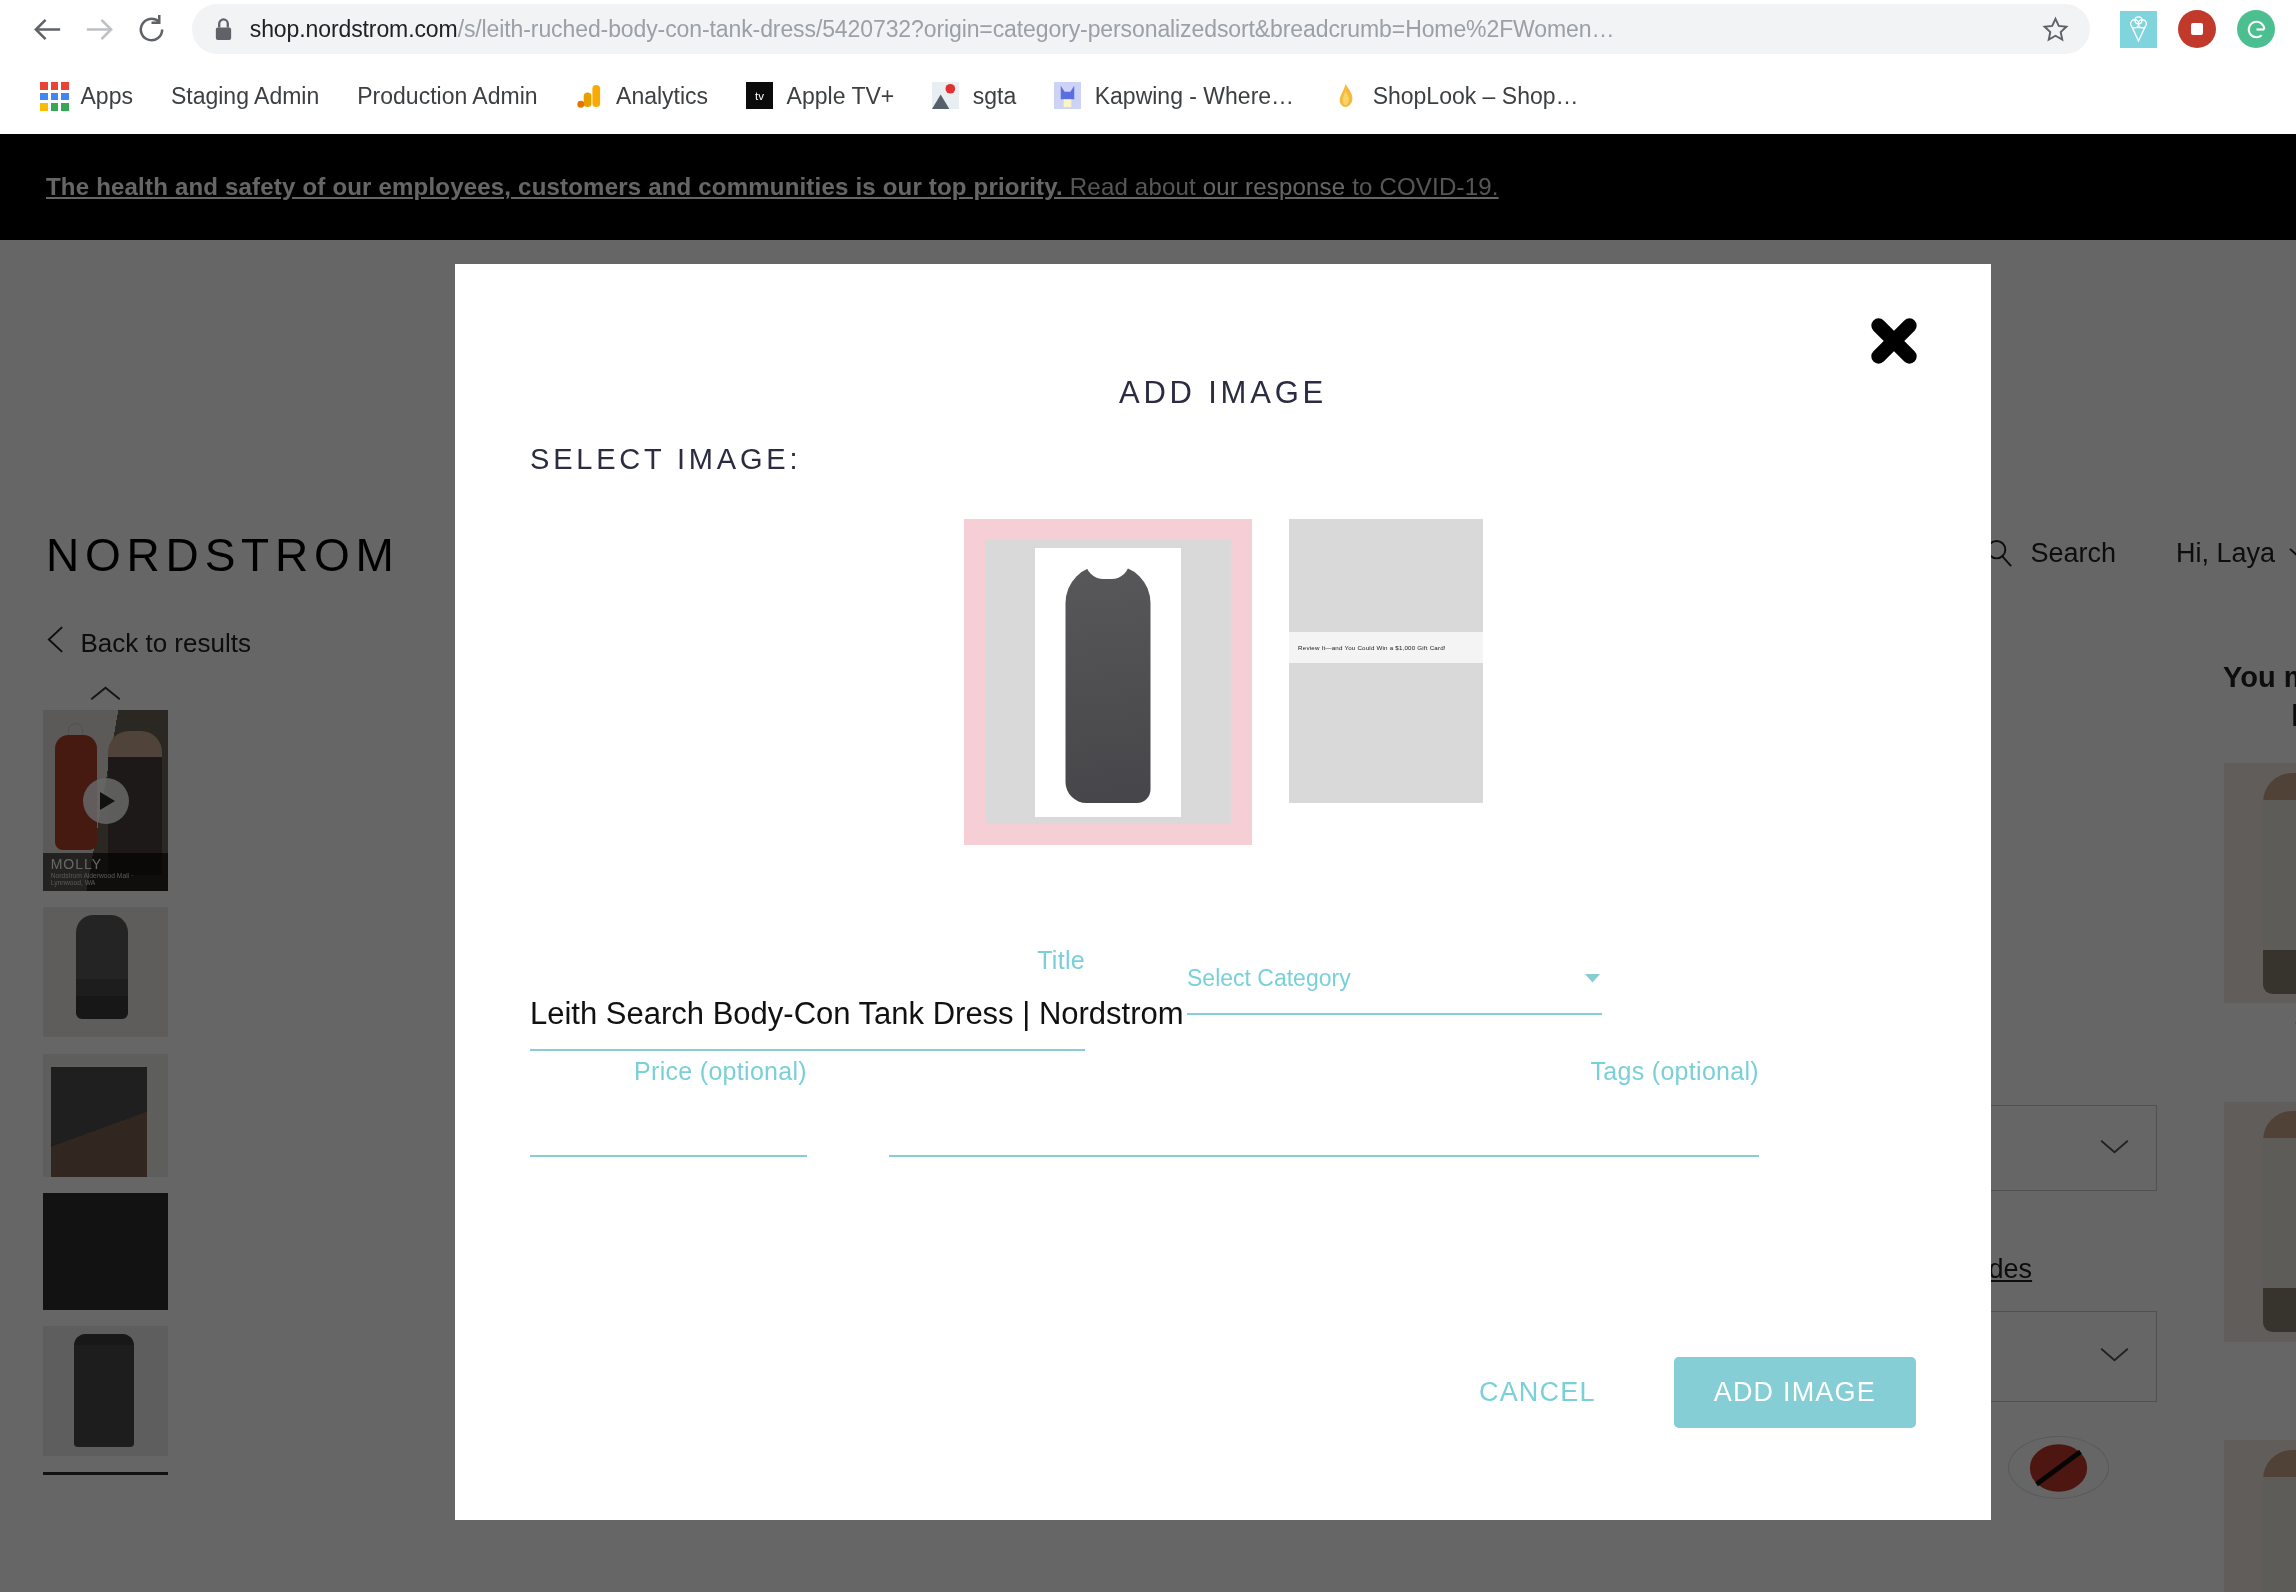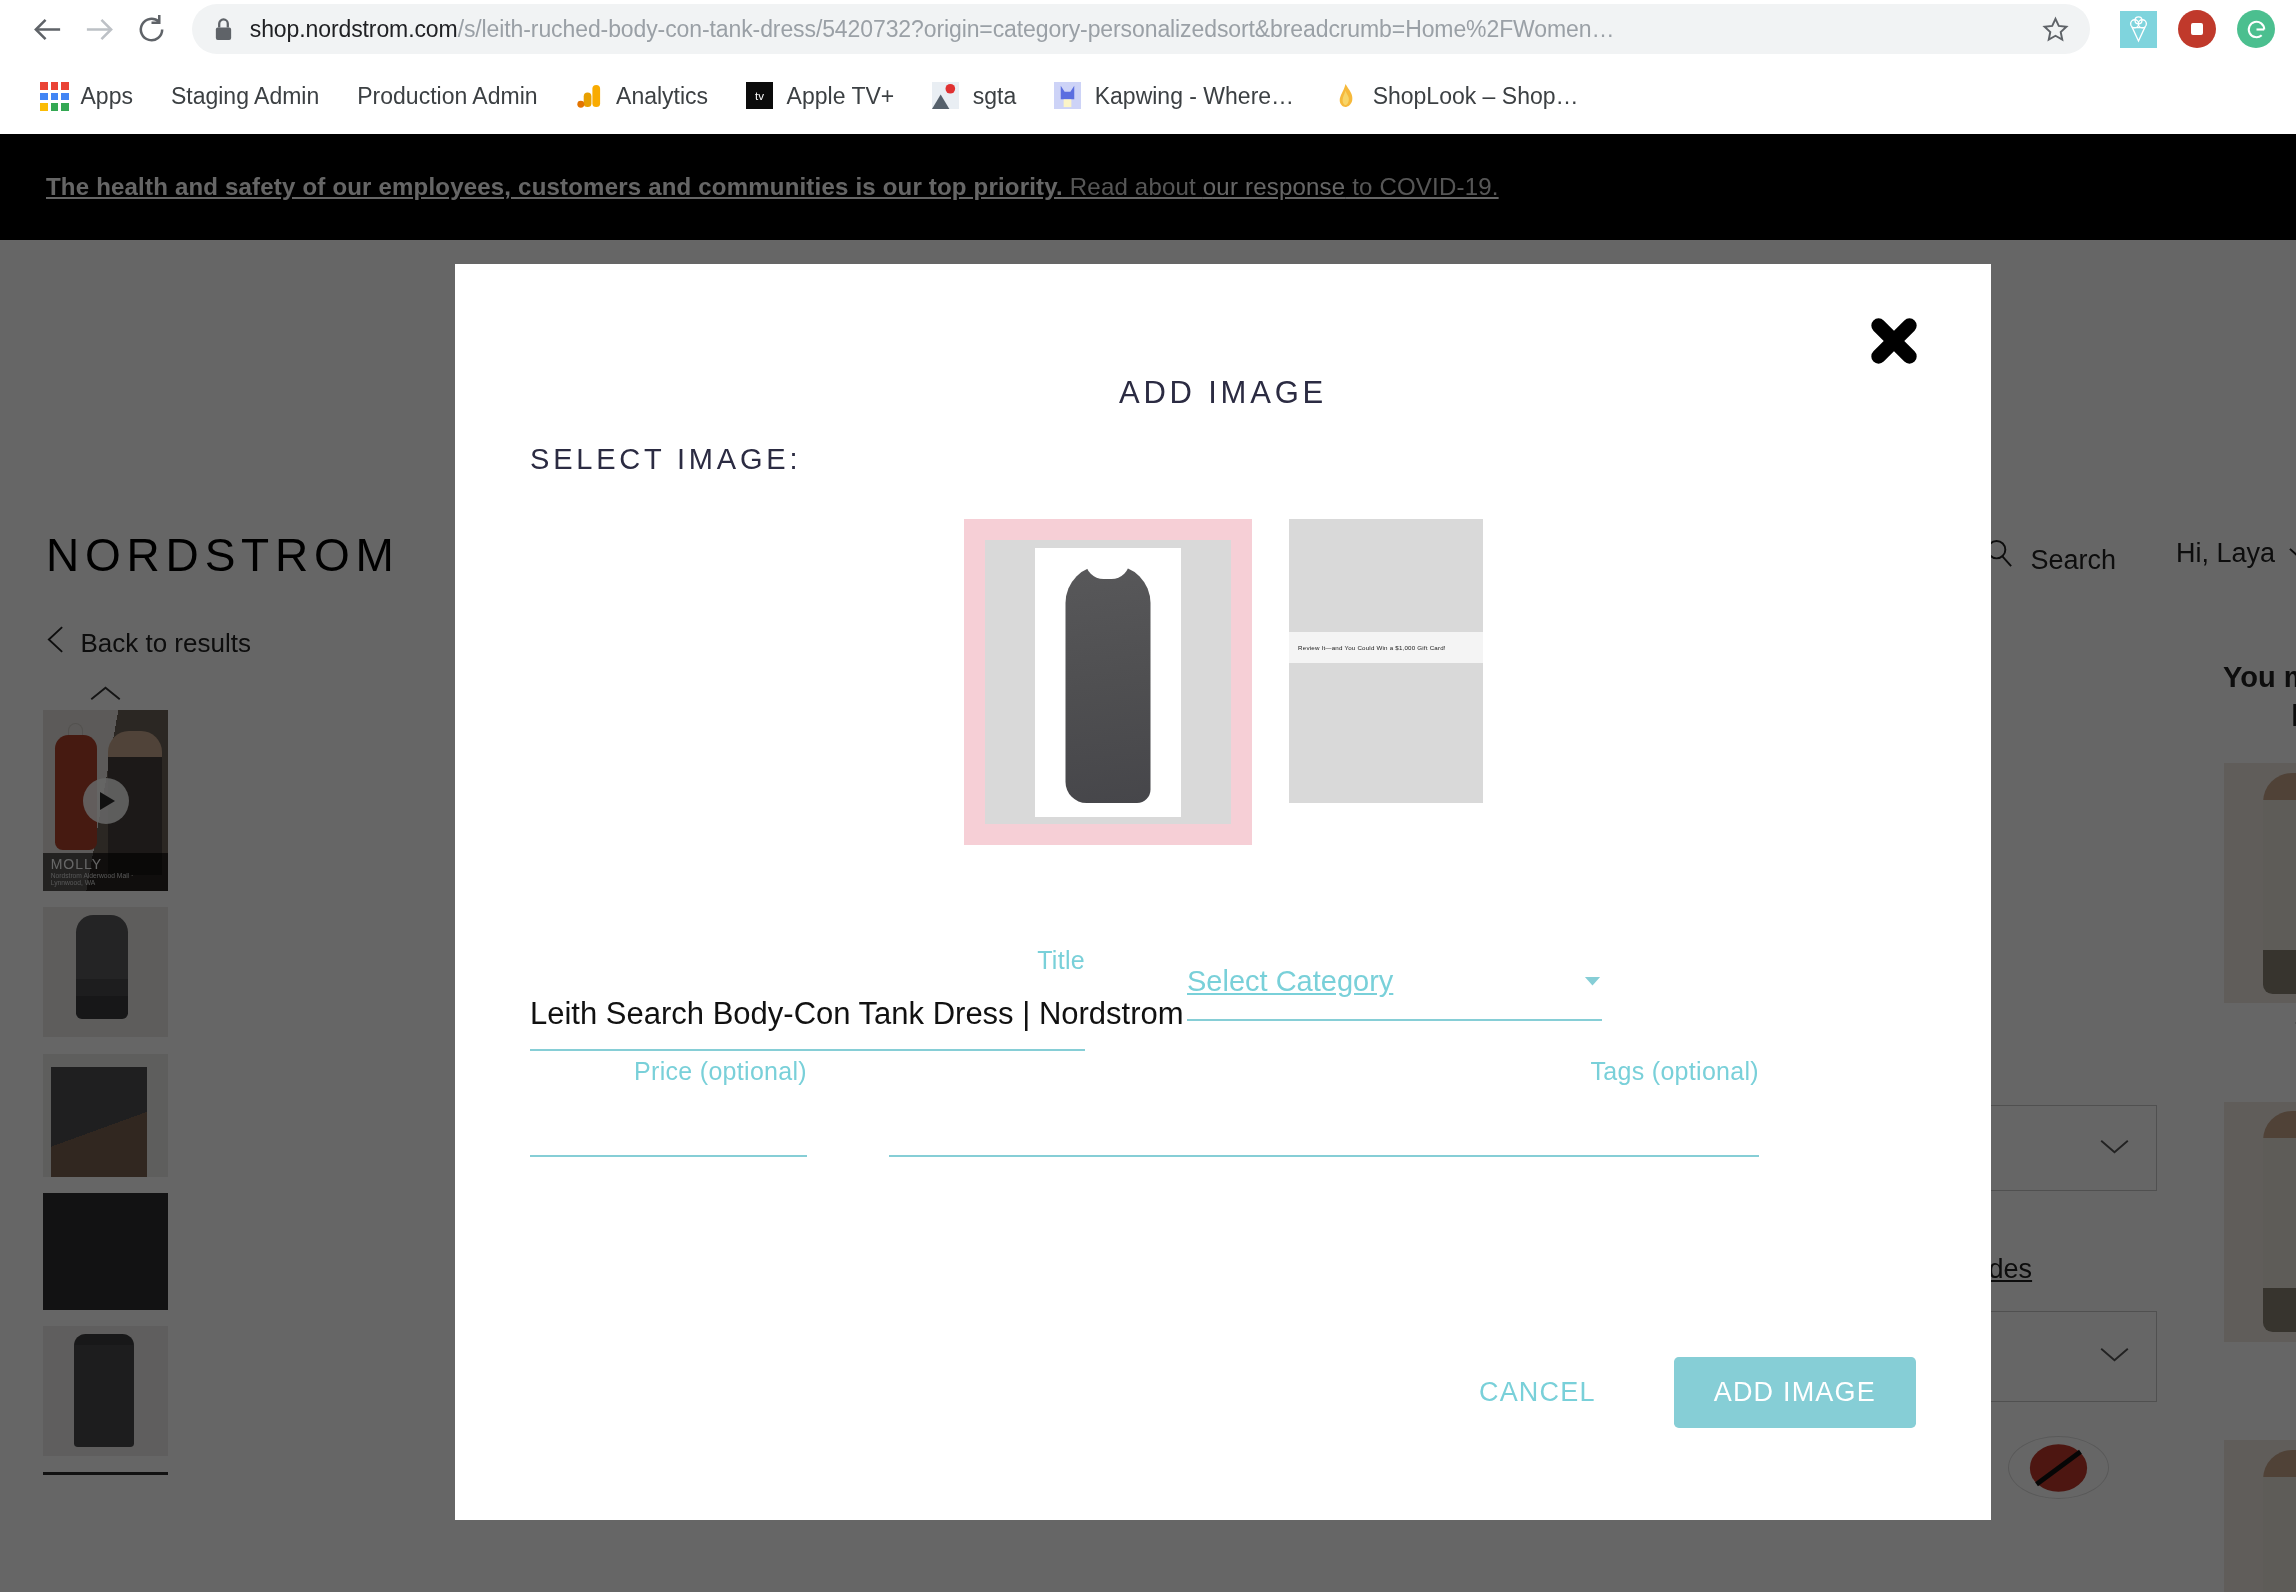--- a/index.html
+++ b/index.html
@@ -82,21 +82,21 @@
 
   .nord-logo {
     position: absolute; left: 46px; top: 288px;
     font-size: 46px; letter-spacing: 5.8px; color: #000; font-weight: 300;
   }
   .back-results {
     position: absolute; left: 46px; top: 384px;
     display: flex; align-items: center; gap: 15.4px; font-size: 26px; color: #222;
   }
   .site-search {
-    position: absolute; left: 1984px; top: 298px; display: flex; align-items: flex-end; gap: 15.4px;
+    position: absolute; left: 1984px; top: 298px; display: flex; align-items: flex-start; gap: 15.4px;
     font-size: 27px; color: #222;
   }
   .site-account {
     position: absolute; left: 2176px; top: 298px; display: flex; align-items: center; gap: 11.5px;
     font-size: 27px; color: #222; white-space: nowrap;
   }
 
   
   .rail { position: absolute; left: 43px; top: 437px; width: 125px; }
   .rail-up { width: 125px; height: 33px; display: flex; align-items: center; justify-content: center; }
@@ -237,21 +237,21 @@
   
   .field { position: absolute; }
   .field-label { font-size: 25px; color: #79d0d9; letter-spacing: 0.3px; text-align: right; }
   .field-value { font-size: 31px; color: #111; margin-top: 21px; white-space: nowrap; }
   .field-line { border-bottom: 2.9px solid #86ced6; }
 
   .f-title { left: 75px; top: 682px; width: 555px; }
   .f-title .field-line { margin-top: 17.3px; }
   .f-cat { left: 732px; top: 701px; width: 415px; }
   .f-cat .cat-row { display: flex; align-items: center; justify-content: space-between; }
-  .f-cat .cat-val { font-size: 29px; color: #79d0d9; text-decoration: underline; }
+  .f-cat .cat-val { font-size: 23px; color: #79d0d9; }
   .f-cat .caret { color: #86ced6; font-size: 17.3px; }
   .f-cat .field-line { margin-top: 21px; }
   .f-price { left: 75px; top: 793px; width: 277px; }
   .f-price .spacer { height: 69px; }
   .f-tags { left: 434px; top: 793px; width: 870px; }
   .f-tags .spacer { height: 69px; }
 
   .modal-actions {
     position: absolute; right: 75px; bottom: 92px; display: flex; align-items: center; gap: 78px;
   }

